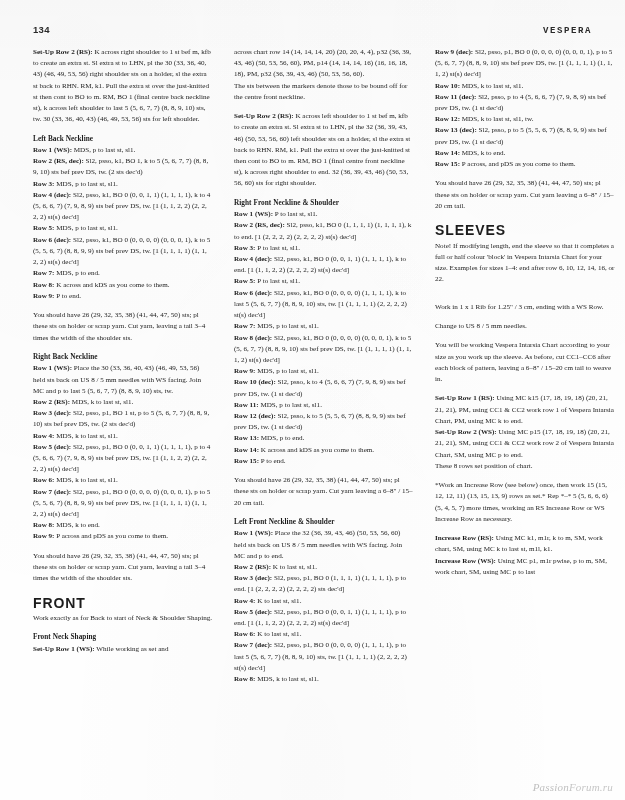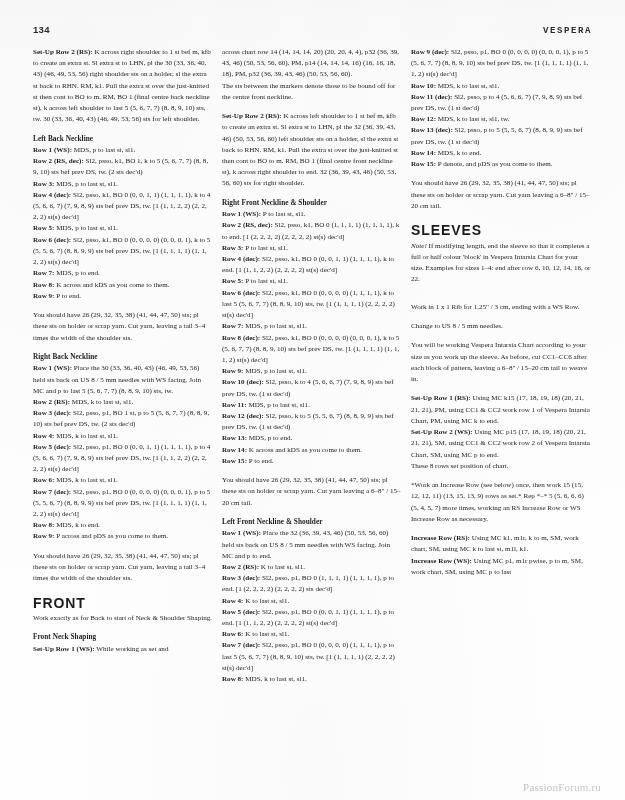--- a/index.html
+++ b/index.html
@@ -55,21 +55,21 @@
     font-weight: 700;
     font-family: Liberation Mono, monospace;
   }
   .columns {
     position: absolute;
     top: 47px;
     left: 33px;
     width: 560px;
     height: 735px;
     display: flex;
-    gap: 9px;
+    gap: 21px;
   }
   .col {
     width: 180px;
     flex: 0 0 180px;
     font-size: 7.1px;
     line-height: 1.58;
     text-align: left;
     overflow: hidden;
   }
   .col p {
@@ -94,32 +94,32 @@
     font-size: 14px;
     letter-spacing: 0.9px;
     line-height: 1.45;
     margin: 0;
     padding: 0;
   }
   .lbl {
     font-weight: 700;
   }
   .it {
-    font-style: italic;
     margin-top: 9px;
   }
   .watermark {
     position: absolute;
-    right: 24px;
+    right: 12px;
     bottom: 7px;
     font-family: "Liberation Serif", "DejaVu Serif", serif;
     font-size: 11px;
     color: #b9b9b9;
     letter-spacing: 0.2px;
     white-space: nowrap;
+    font-style: italic;
   }
   .watermark .wm-a { color: #c0c0c0; }
   .watermark .wm-b { color: #c6c6c6; }
 </style>
 </head>
 <body>
 
 <div class="page">
 
   <div class="paper-grain"></div>
@@ -200,21 +200,21 @@
         <p><span class="lbl">Row 7 (dec):</span><span> Sl2, psso, p1, BO 0 (0, 0, 0, 0) (1, 1, 1, 1), p to last 5 (5, 6, 7, 7) (8, 8, 9, 10) sts, tw. [1 (1, 1, 1, 1) (2, 2, 2, 2) st(s) dec'd]</span></p>
         <p><span class="lbl">Row 8:</span><span> MDS, k to last st, sl1.</span></p>
       </div>
     <div class="col" id="col-2">
         <p><span class="lbl">Row 9 (dec):</span><span> Sl2, psso, p1, BO 0 (0, 0, 0, 0) (0, 0, 0, 1), p to 5 (5, 6, 7, 7) (8, 8, 9, 10) sts bef prev DS, tw. [1 (1, 1, 1, 1) (1, 1, 1, 2) st(s) dec'd]</span></p>
         <p><span class="lbl">Row 10:</span><span> MDS, k to last st, sl1.</span></p>
         <p><span class="lbl">Row 11 (dec):</span><span> Sl2, psso, p to 4 (5, 6, 6, 7) (7, 9, 8, 9) sts bef prev DS, tw. (1 st dec'd)</span></p>
         <p><span class="lbl">Row 12:</span><span> MDS, k to last st, sl1, tw.</span></p>
         <p><span class="lbl">Row 13 (dec):</span><span> Sl2, psso, p to 5 (5, 5, 6, 7) (8, 8, 9, 9) sts bef prev DS, tw. (1 st dec'd)</span></p>
         <p><span class="lbl">Row 14:</span><span> MDS, k to end.</span></p>
-        <p><span class="lbl">Row 15:</span><span> P denote, and pDS as you come to them.</span></p>
+        <p><span class="lbl">Row 15:</span><span> P across, and pDS as you come to them.</span></p>
         <div class="blk-gap"></div>
         <p><span>You should have 26 (29, 32, 35, 38) (41, 44, 47, 50) sts; pl these sts on holder or scrap yarn. Cut yarn leaving a 6–8" / 15–20 cm tail.</span></p>
         <div class="blk-gap"></div>
         <p class="section-head">SLEEVES</p>
         <p><span class="it">Note!</span><span> If modifying length, end the sleeve so that it completes a full or half colour 'block' in Vespera Intarsia Chart for your size. Examples for sizes 1–4: end after row 6, 10, 12, 14, 16, or 22.</span></p>
         <div class="blk-gap"></div>
         <div class="blk-gap"></div>
         <p><span>Work in 1 x 1 Rib for 1.25" / 3 cm, ending with a WS Row.</span></p>
         <div class="blk-gap"></div>
         <p><span>Change to US 8 / 5 mm needles.</span></p>

